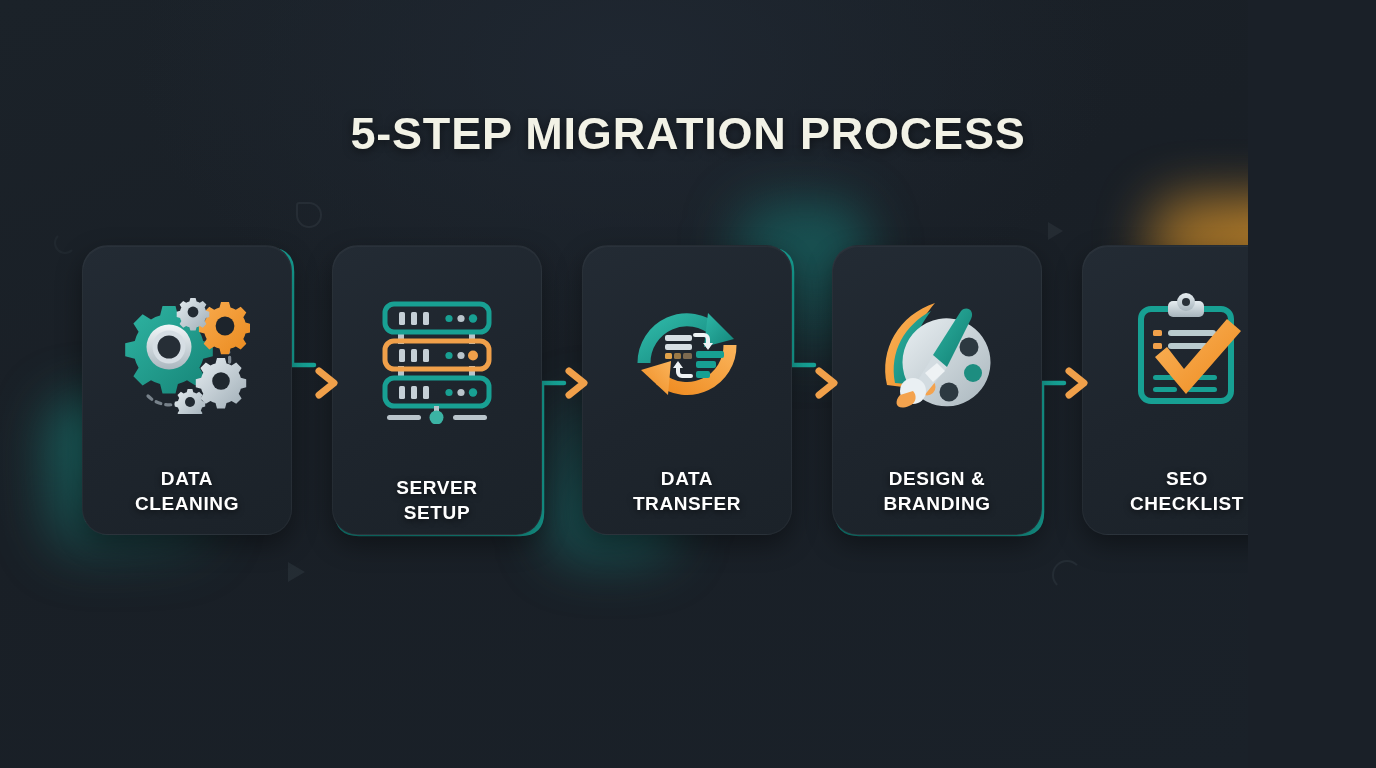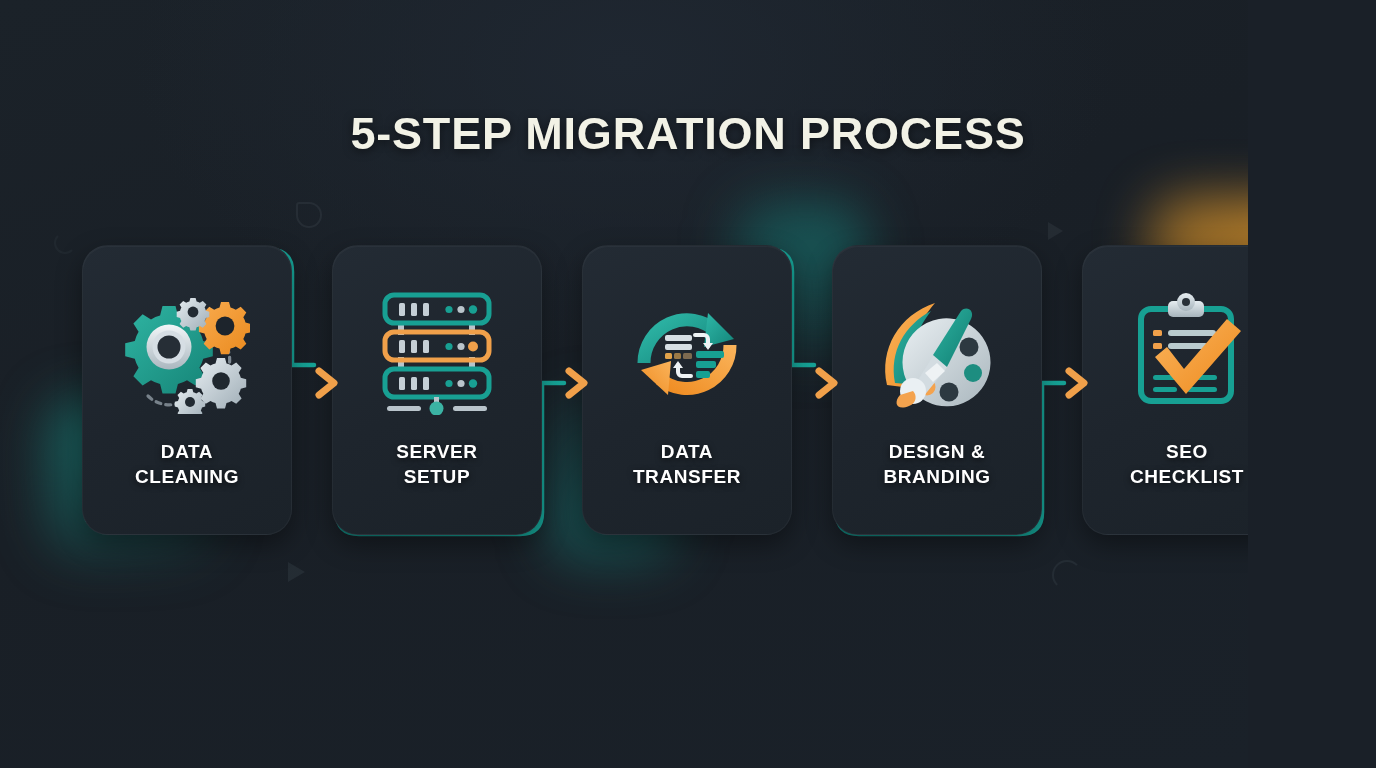--- a/index.html
+++ b/index.html
@@ -53,38 +53,38 @@
   
   .card {
     position: absolute;
     width: 210px; height: 290px;
     top: 245px;
     border-radius: 26px;
     background: linear-gradient(155deg, #232b34 0%, #1e252d 52%, #1b2229 100%);
     box-shadow: 0 10px 26px rgba(0,0,0,.38), inset 0 1px 0 rgba(255,255,255,.035);
     border: 1px solid rgba(255,255,255,.045);
     display: flex; flex-direction: column;
-    align-items: center; justify-content: flex-start;
+    align-items: center; justify-content: flex-start; gap: 27px;
   }
   .card .icon-wrap {
     width: 130px; height: 130px;
     margin-top: 42px;
     display: flex; align-items: center; justify-content: center;
   }
   .card .label {
     margin-top: 22px;
     text-align: center;
     font-size: 19px; font-weight: 700;
     letter-spacing: .6px; line-height: 1.3;
     color: #ffffff;
     text-shadow: 0 2px 6px rgba(0,0,0,.6);
     white-space: pre-line;
   }
   #card-0 { left: 82px; }
-  #card-1 { left: 332px; }
+  #card-1 { left: 332px; justify-content: center; }
   #card-2 { left: 582px; }
   #card-3 { left: 832px; }
   #card-4 { left: 1082px; }
 
   
   .arrow { position: absolute; top: 366px; width: 28px; height: 34px; }
   #arrow-0 { left: 313px; }
   #arrow-1 { left: 563px; }
   #arrow-2 { left: 813px; }
   #arrow-3 { left: 1063px; }

